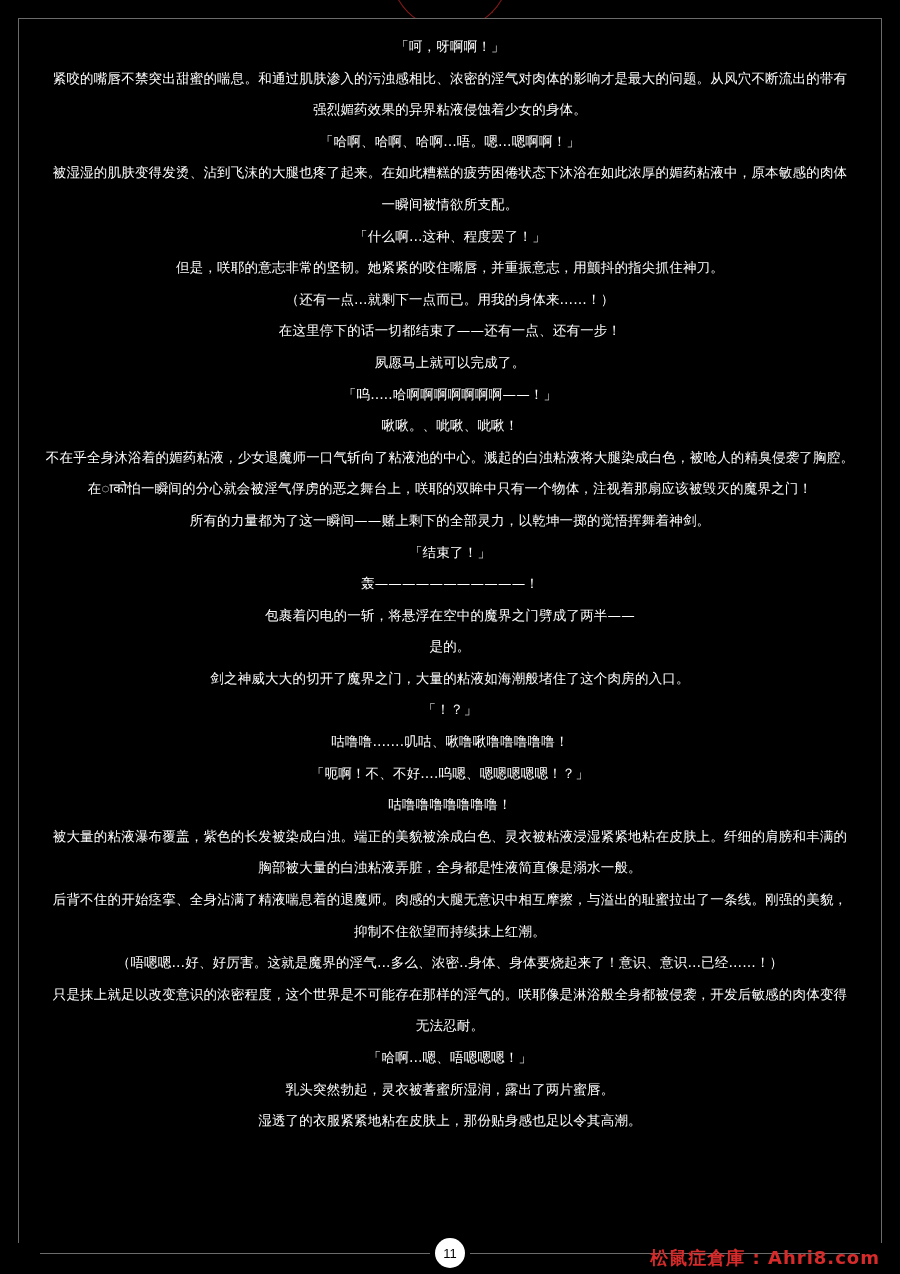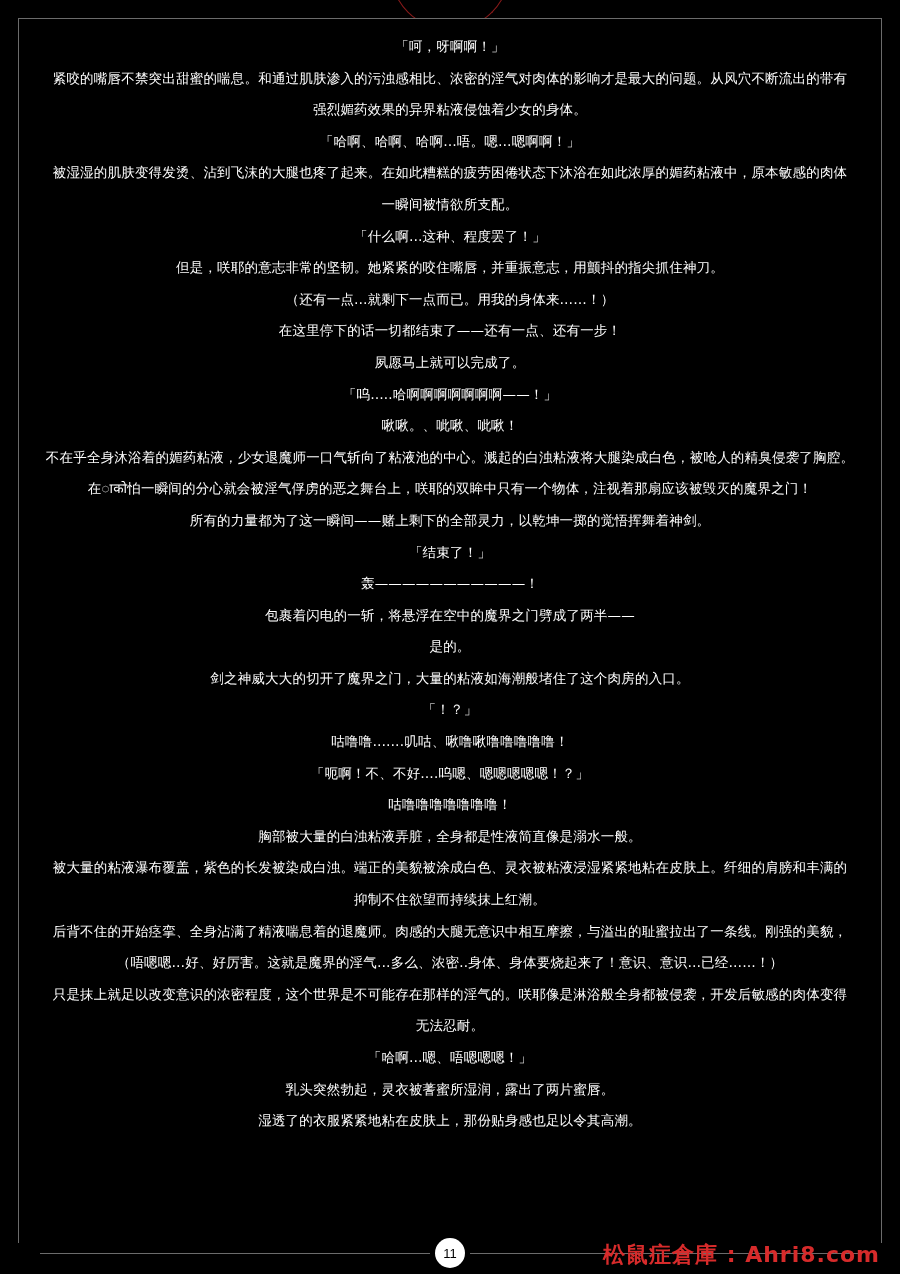--- a/index.html
+++ b/index.html
@@ -107,21 +107,21 @@
     right: 40px;
     bottom: 20px;
     width: 390px;
     height: 1px;
     background: #6b6b6b;
   }
   .watermark {
     position: absolute;
     right: 20px;
     bottom: 4px;
-    font-size: 22px;
+    font-size: 18px;
     font-weight: bold;
     color: #d72b2b;
     letter-spacing: 1px;
     font-family: "DejaVu Sans", sans-serif;
     white-space: nowrap;
   }
 </style>
 </head>
 <body>
 
@@ -149,24 +149,24 @@
       <p>所有的力量都为了这一瞬间——赌上剩下的全部灵力，以乾坤一掷的觉悟挥舞着神剑。</p>
       <p>「结束了！」</p>
       <p>轰———————————！</p>
       <p>包裹着闪电的一斩，将悬浮在空中的魔界之门劈成了两半——</p>
       <p>是的。</p>
       <p>剑之神威大大的切开了魔界之门，大量的粘液如海潮般堵住了这个肉房的入口。</p>
       <p>「！？」</p>
       <p>咕噜噜…….叽咕、啾噜啾噜噜噜噜噜！</p>
       <p>「呃啊！不、不好….呜嗯、嗯嗯嗯嗯嗯！？」</p>
       <p>咕噜噜噜噜噜噜噜！</p>
+      <p>被大量的粘液瀑布覆盖，紫色的长发被染成白浊。端正的美貌被涂成白色、灵衣被粘液浸湿紧紧地粘在皮肤上。纤细的肩膀和丰满的</p>
       <p>胸部被大量的白浊粘液弄脏，全身都是性液简直像是溺水一般。</p>
-      <p>被大量的粘液瀑布覆盖，紫色的长发被染成白浊。端正的美貌被涂成白色、灵衣被粘液浸湿紧紧地粘在皮肤上。纤细的肩膀和丰满的</p>
+      <p>后背不住的开始痉挛、全身沾满了精液喘息着的退魔师。肉感的大腿无意识中相互摩擦，与溢出的耻蜜拉出了一条线。刚强的美貌，</p>
       <p>抑制不住欲望而持续抹上红潮。</p>
-      <p>后背不住的开始痉挛、全身沾满了精液喘息着的退魔师。肉感的大腿无意识中相互摩擦，与溢出的耻蜜拉出了一条线。刚强的美貌，</p>
       <p>（唔嗯嗯…好、好厉害。这就是魔界的淫气…多么、浓密..身体、身体要烧起来了！意识、意识…已经……！）</p>
       <p>只是抹上就足以改变意识的浓密程度，这个世界是不可能存在那样的淫气的。咲耶像是淋浴般全身都被侵袭，开发后敏感的肉体变得</p>
       <p>无法忍耐。</p>
       <p>「哈啊…嗯、唔嗯嗯嗯！」</p>
       <p>乳头突然勃起，灵衣被蓍蜜所湿润，露出了两片蜜唇。</p>
       <p>湿透了的衣服紧紧地粘在皮肤上，那份贴身感也足以令其高潮。</p>
     </div>
   </div>
 
   <div class="footer">

